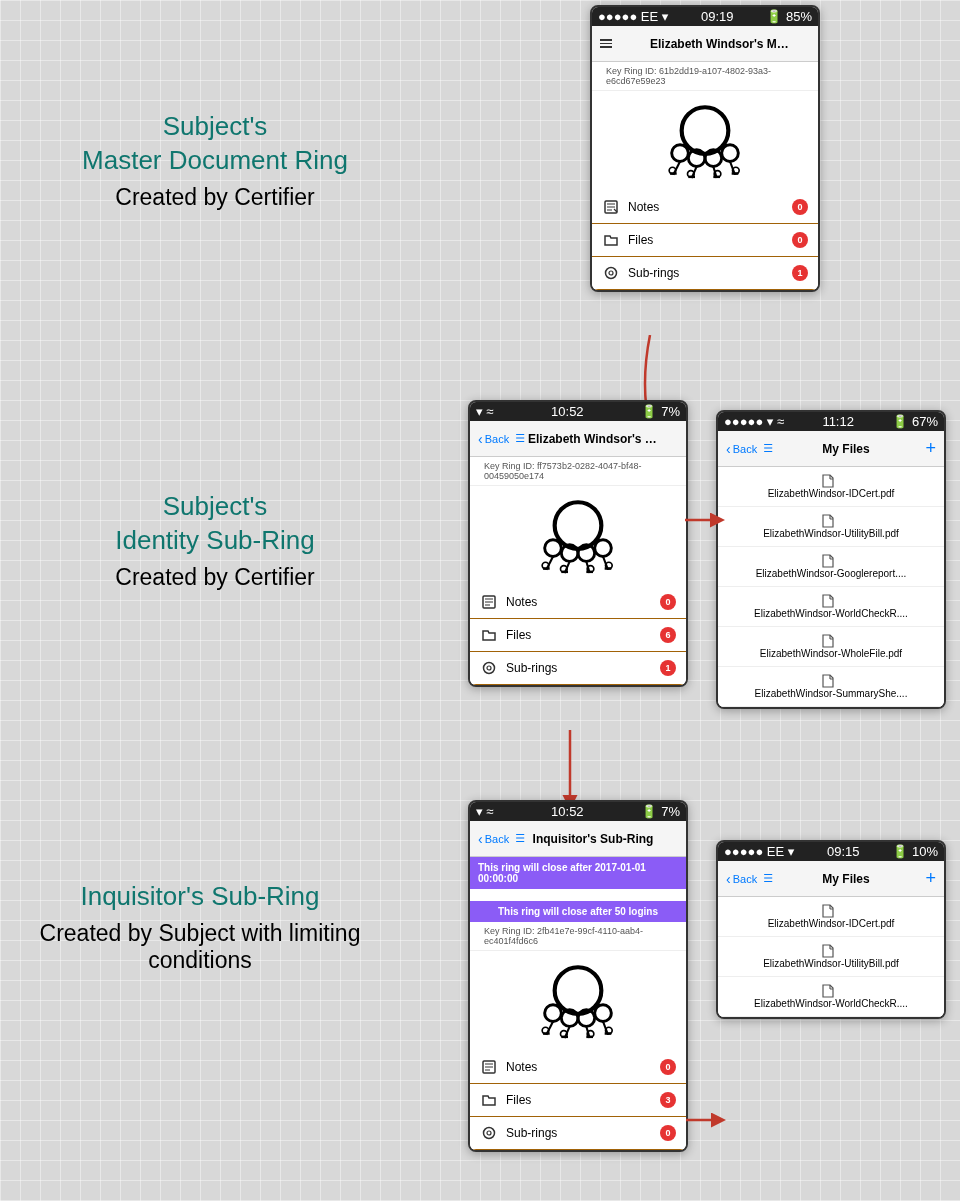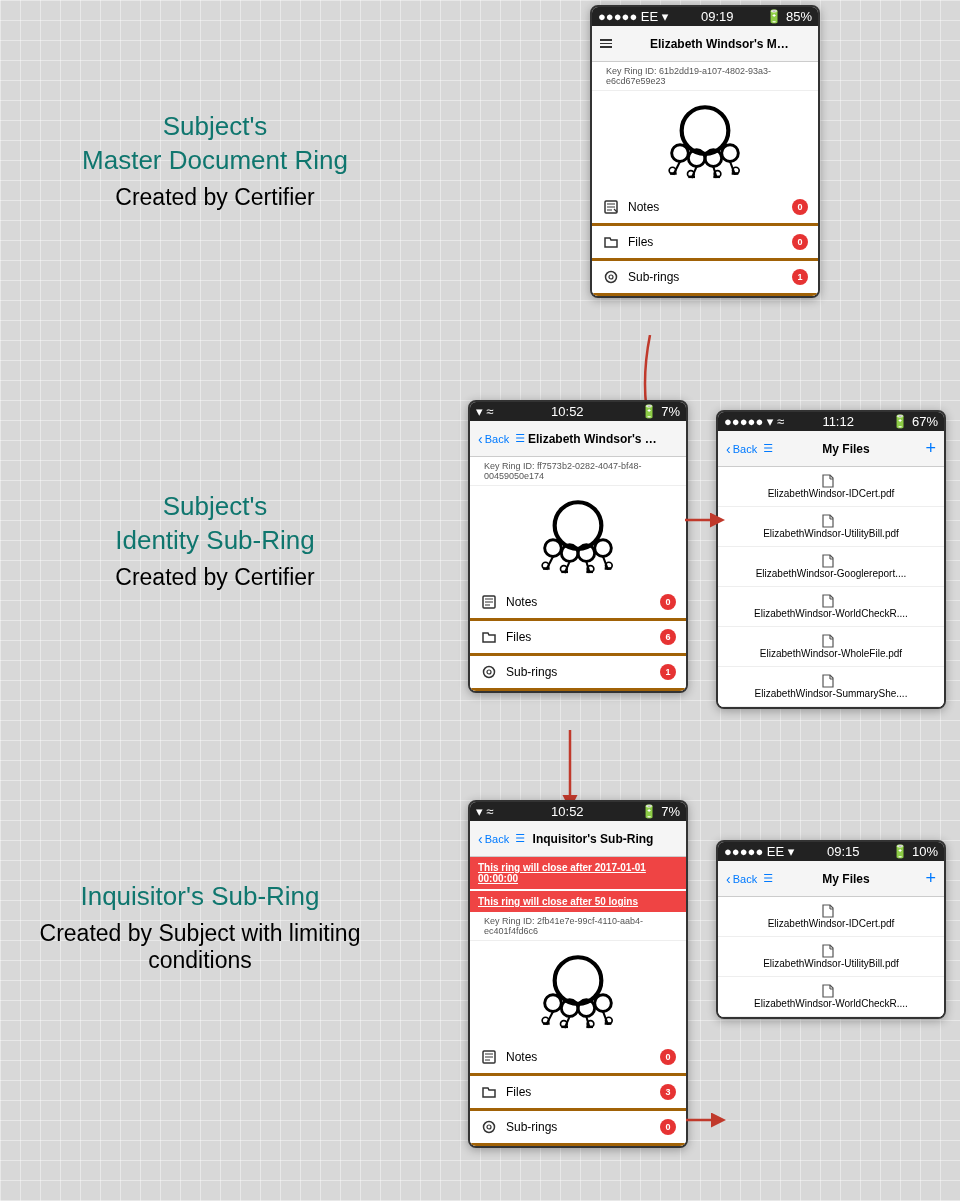--- a/index.html
+++ b/index.html
@@ -108,21 +108,21 @@
     }
 
     
     .list-section {
       background: #fff;
     }
     .list-item {
       display: flex;
       align-items: center;
       padding: 7px 10px;
-      border-bottom: 3px solid #a16207;
+      border-bottom: 1px solid #a16207;
       font-size: 12px;
     }
     .list-item .item-icon {
       width: 18px;
       height: 18px;
       margin-right: 8px;
       display: flex;
       align-items: center;
       justify-content: center;
       flex-shrink: 0;
@@ -141,26 +141,25 @@
       height: 16px;
       display: flex;
       align-items: center;
       justify-content: center;
       padding: 0 4px;
       font-weight: bold;
     }
 
     
     .warning-banner {
-      background: #ef4444;
+      background: #8b5cf6;
       color: #fff;
       font-size: 10px;
       padding: 5px 8px;
       font-weight: 600;
-      text-decoration: underline;
     }
 
     
     .file-item {
       display: flex;
       align-items: center;
       padding: 7px 10px;
       border-bottom: 1px solid #eee;
       font-size: 10px;
       color: #000;
@@ -482,21 +481,21 @@
     <div class="nav-left">
       <span class="back-chevron">‹</span>
       <span>Back</span>
       <span style="margin-left:4px; font-size:11px;">☰</span>
     </div>
     <div class="nav-title">Inquisitor's Sub-Ring</div>
     <div class="nav-right"></div>
   </div>
 
   <div class="warning-banner">This ring will close after 2017-01-01 00:00:00</div>
-  <div class="warning-banner" style="margin-top:2px;">This ring will close after 50 logins</div>
+  <div class="warning-banner" style="margin-top:12px;text-align:center;">This ring will close after 50 logins</div>
 
   <div class="key-ring-id">Key Ring ID: 2fb41e7e-99cf-4110-aab4-ec401f4fd6c6</div>
 
   <div class="key-image-area">
     <svg class="keyring-svg" viewBox="0 0 120 95">
       <circle cx="60" cy="35" r="28" fill="none" stroke="#000" stroke-width="5"></circle>
       <circle cx="30" cy="62" r="10" fill="none" stroke="#000" stroke-width="3.5"></circle>
       <circle cx="50" cy="68" r="10" fill="none" stroke="#000" stroke-width="3.5"></circle>
       <circle cx="70" cy="68" r="10" fill="none" stroke="#000" stroke-width="3.5"></circle>
       <circle cx="90" cy="62" r="10" fill="none" stroke="#000" stroke-width="3.5"></circle>

